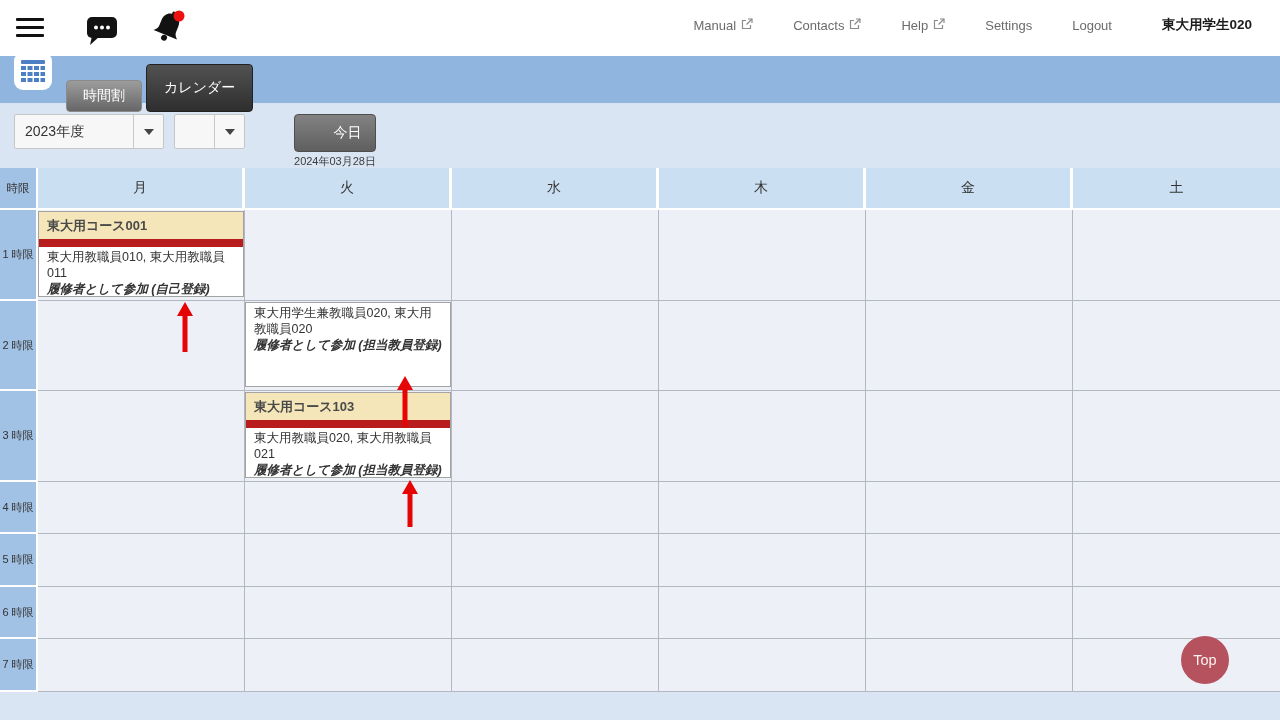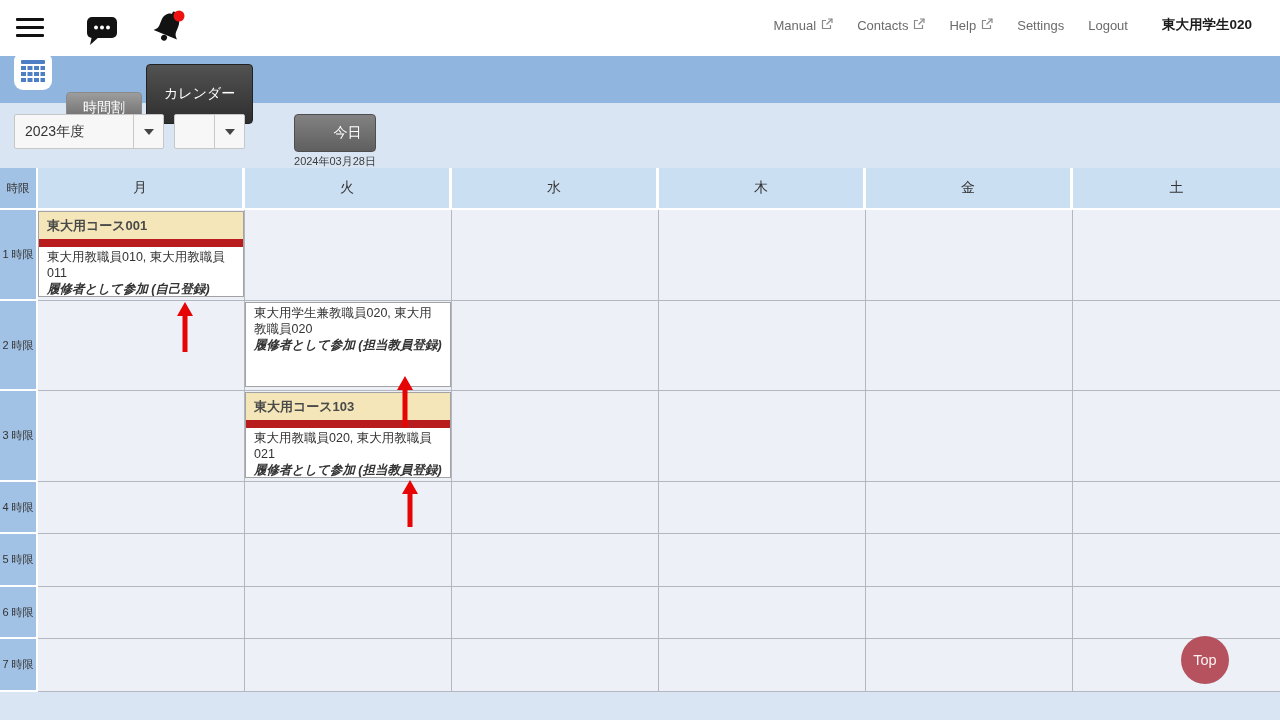--- a/index.html
+++ b/index.html
@@ -11,33 +11,33 @@
   }
   .stage { position:absolute; inset:0; width:1280px; height:720px; }
 
   
   .topbar { position:absolute; top:0; left:0; width:1280px; height:56px; background:#ffffff; }
   .hamburger { position:absolute; left:16px; top:18px; width:28px; height:20px; cursor:pointer; }
   .hamburger span { display:block; height:3px; background:#111; margin-bottom:5px; border-radius:1px; }
   .icon-btn { position:absolute; top:12px; cursor:pointer; }
   .chat-btn { left:86px; top:16px; }
   .bell-btn { left:146px; top:6px; }
-  .top-links { position:absolute; right:28px; top:0; height:50px; display:flex; align-items:center; gap:24px; }
+  .top-links { position:absolute; right:28px; top:0; height:50px; display:flex; align-items:center; gap:40px; }
   .top-link { font-size:13px; color:#6b6b6b; display:flex; align-items:center; gap:5px; cursor:pointer; }
   .ext-ico { display:inline-block; }
   .username { font-size:13.5px; font-weight:bold; color:#1c1c1c; margin-left:10px; }
 
   
   .bluebar { position:absolute; top:56px; left:0; width:1280px; height:47px; background:#90b6df; }
   .cal-tile { position:absolute; left:14px; top:-4px; width:38px; height:38px; background:#fff; border-radius:9px;
               display:flex; align-items:center; justify-content:center; }
   .tabs { position:absolute; left:66px; top:8px; display:flex; gap:4px; align-items:flex-end; }
   .tab { color:#fff; font-size:14px; padding:6px 16px; border-radius:4px; cursor:pointer; white-space:nowrap; }
   .tab.inactive { background:linear-gradient(#9d9d9d,#666666); border:1px solid #8a8a8a; }
-  .tab.active { background:linear-gradient(#525252,#2e2e2e); border:1px solid #222; padding:20px 17px; }
+  .tab.active { background:linear-gradient(#525252,#2e2e2e); border:1px solid #222; padding:14px 17px; }
 
   
   .filters { position:absolute; top:103px; left:0; width:1160px; height:65px; }
   .select { position:absolute; top:11px; height:35px; background:#f7f7f7; border:1px solid #c6c6c6; border-radius:2px;
             display:flex; align-items:center; cursor:pointer; }
   .select .val { flex:1; font-size:14px; color:#333; padding:0 10px; }
   .select .arrow-zone { width:30px; height:100%; border-left:1px solid #c9c9c9; display:flex; align-items:center; justify-content:center; }
   .select .tri { width:0; height:0; border-left:5px solid transparent; border-right:5px solid transparent; border-top:6px solid #444; }
   .sel-year { left:14px; width:150px; }
   .sel-term { left:174px; width:71px; }

